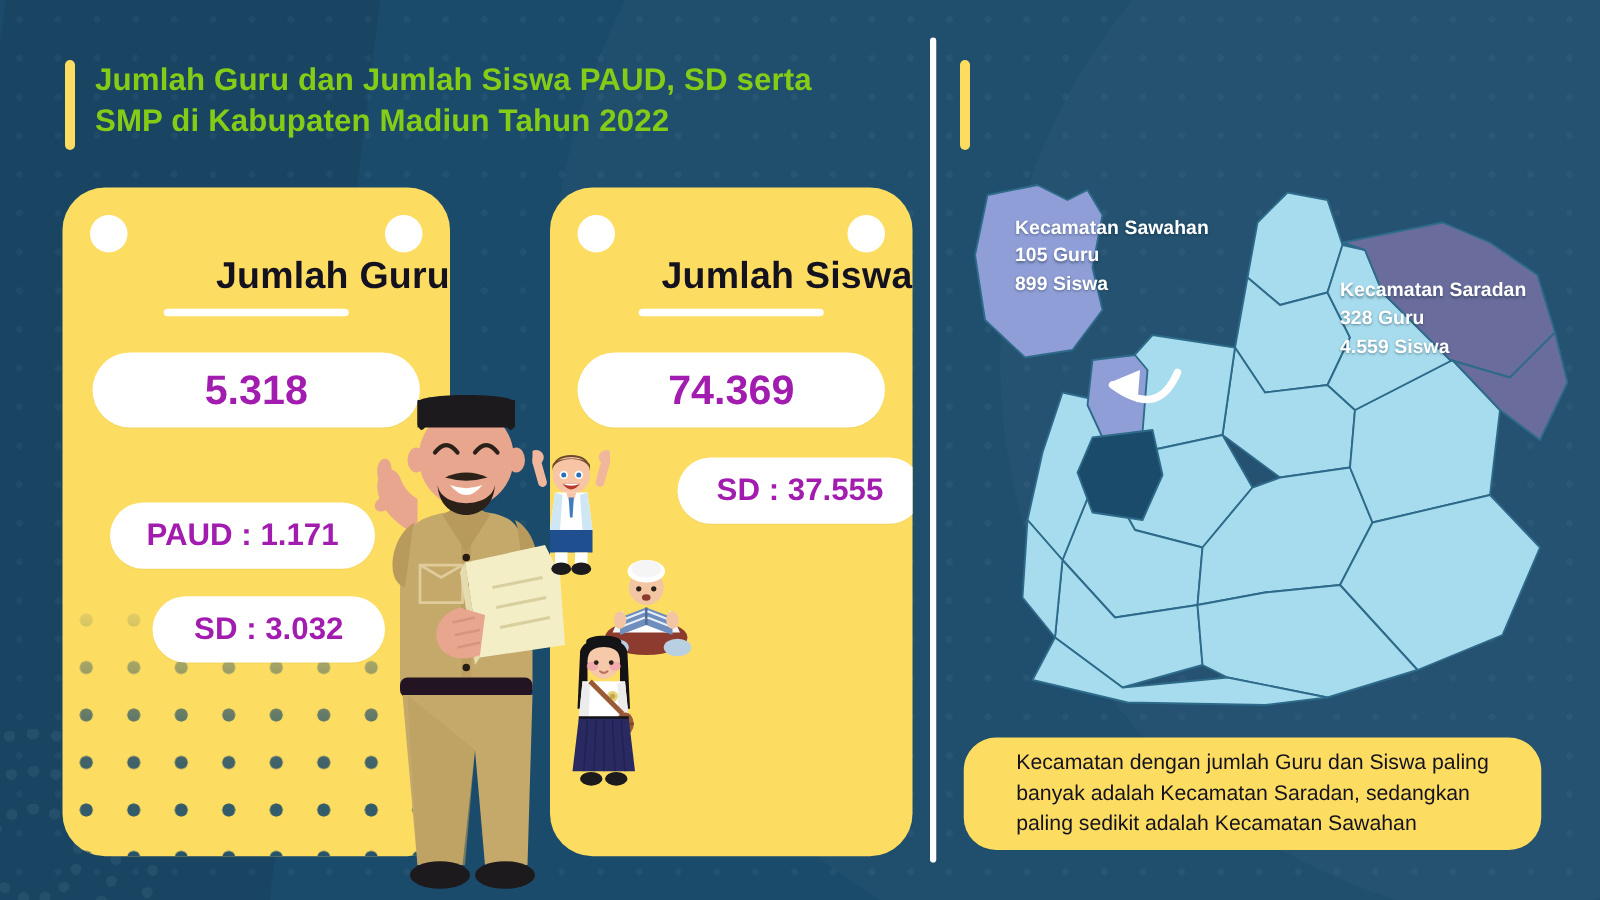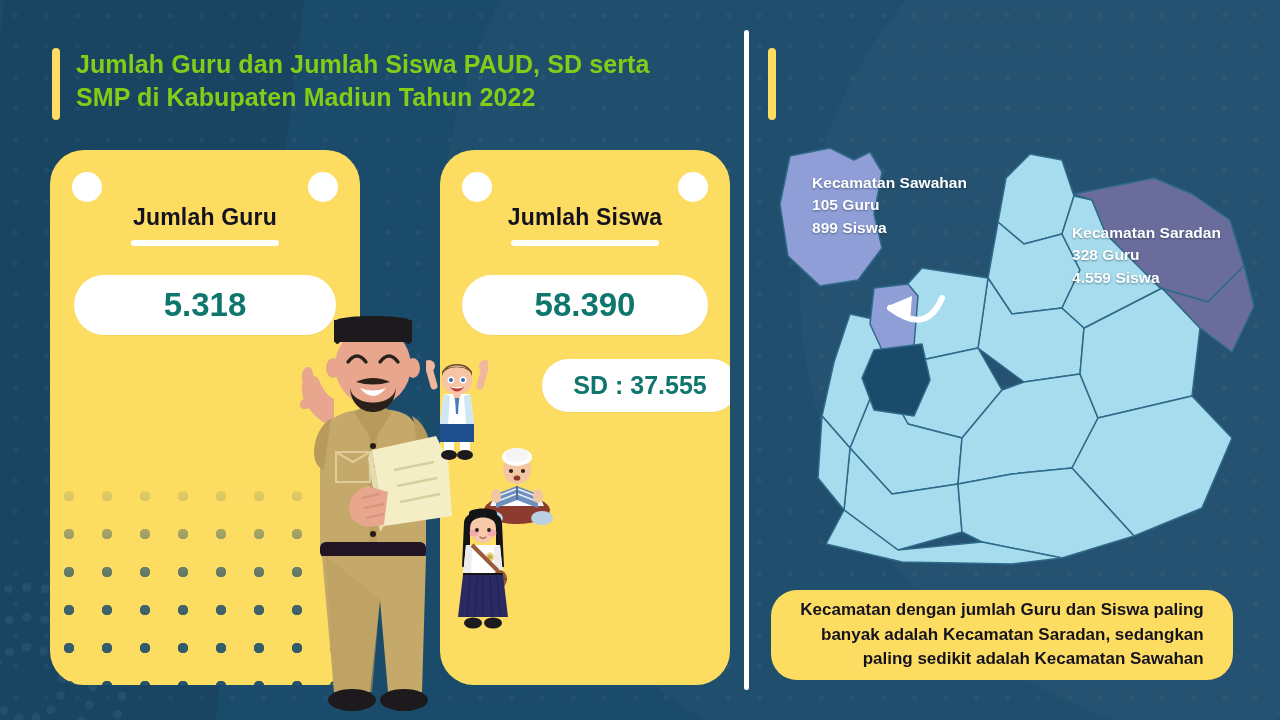--- a/index.html
+++ b/index.html
@@ -71,30 +71,30 @@
     opacity:.95;
   }
   .card-inner { position:relative; z-index:3; }
   .punch {
     position:absolute; width:30px; height:30px; border-radius:50%;
     background:#ffffff; top:22px; z-index:4;
   }
   .punch.l { left:22px; } .punch.r { right:22px; }
 
   .card-title {
-    text-align:center; color:#14121f; font-weight:bold;
-    font-size:23px; letter-spacing:.2px;
+    text-align:right; color:#14121f; font-weight:bold;
+    font-size:30px; letter-spacing:.2px;
   }
   .card-rule {
     width:148px; height:6px; border-radius:3px; background:#ffffff;
     margin:9px auto 0;
   }
   .pill {
     background:#ffffff; border-radius:34px;
-    color:#0f766e; font-weight:bold;
+    color:#a21caf; font-weight:bold;
     display:flex; align-items:center; justify-content:center;
     box-shadow:0 1px 0 rgba(0,0,0,.03);
   }
   .pill-big { height:60px; font-size:33px; }
   .pill-sub { height:53px; font-size:25px; }
 
   
   #card-guru { left:50px; top:150px; width:310px; height:535px; }
   #card-guru .card-title { margin-top:54px; }
   #card-guru .pill-big { margin:29px 24px 0 24px; }
@@ -126,22 +126,22 @@
     line-height:1.44; white-space:pre-line; letter-spacing:.05px;
     text-shadow:0 1px 2px rgba(10,30,50,.45);
   }
   #label-sawahan { left:812px; top:172px; }
   #label-saradan { left:1072px; top:222px; }
 
   
   #caption {
     position:absolute; left:771px; top:590px; width:462px; height:90px;
     background:#fcdd62; border-radius:26px;
-    display:flex; align-items:center; justify-content:center; text-align:right;
-    color:#14121f; font-weight:bold; font-size:17px; line-height:1.44;
+    display:flex; align-items:center; justify-content:center; text-align:left;
+    color:#14121f; font-weight:normal; font-size:17px; line-height:1.44;
     padding:0 18px; white-space:pre-line;
   }
 </style>
 </head>
 <body>
 
 <div id="bg-layer">
   <div class="bg-wedge"></div>
   <div class="bg-dots"></div>
   <div class="bg-sheen"></div>
@@ -164,31 +164,37 @@
 <div class="stat-card" id="card-guru">
   <div class="card-dotfield"></div>
   <div class="punch l"></div>
   <div class="punch r"></div>
   <div class="card-inner">
     <div class="card-title">Jumlah Guru</div>
     <div class="card-rule"></div>
     <div class="pill pill-big">
       <span>5.318</span>
     </div>
+    <div class="pill pill-sub pill-paud">
+      <span>PAUD : 1.171</span>
+    </div>
+    <div class="pill pill-sub pill-sd">
+      <span>SD : 3.032</span>
+    </div>
   </div>
 </div>
 
 <div class="stat-card" id="card-siswa">
   <div class="punch l"></div>
   <div class="punch r"></div>
   <div class="card-inner">
     <div class="card-title">Jumlah Siswa</div>
     <div class="card-rule"></div>
     <div class="pill pill-big">
-      <span>58.390</span>
+      <span>74.369</span>
     </div>
     <div class="pill pill-sub pill-sd">
       <span>SD : 37.555</span>
     </div>
   </div>
 </div>
 
 <div class="art" id="art-teacher">
   <svg viewBox="0 0 200 420" width="200" height="420">
 

